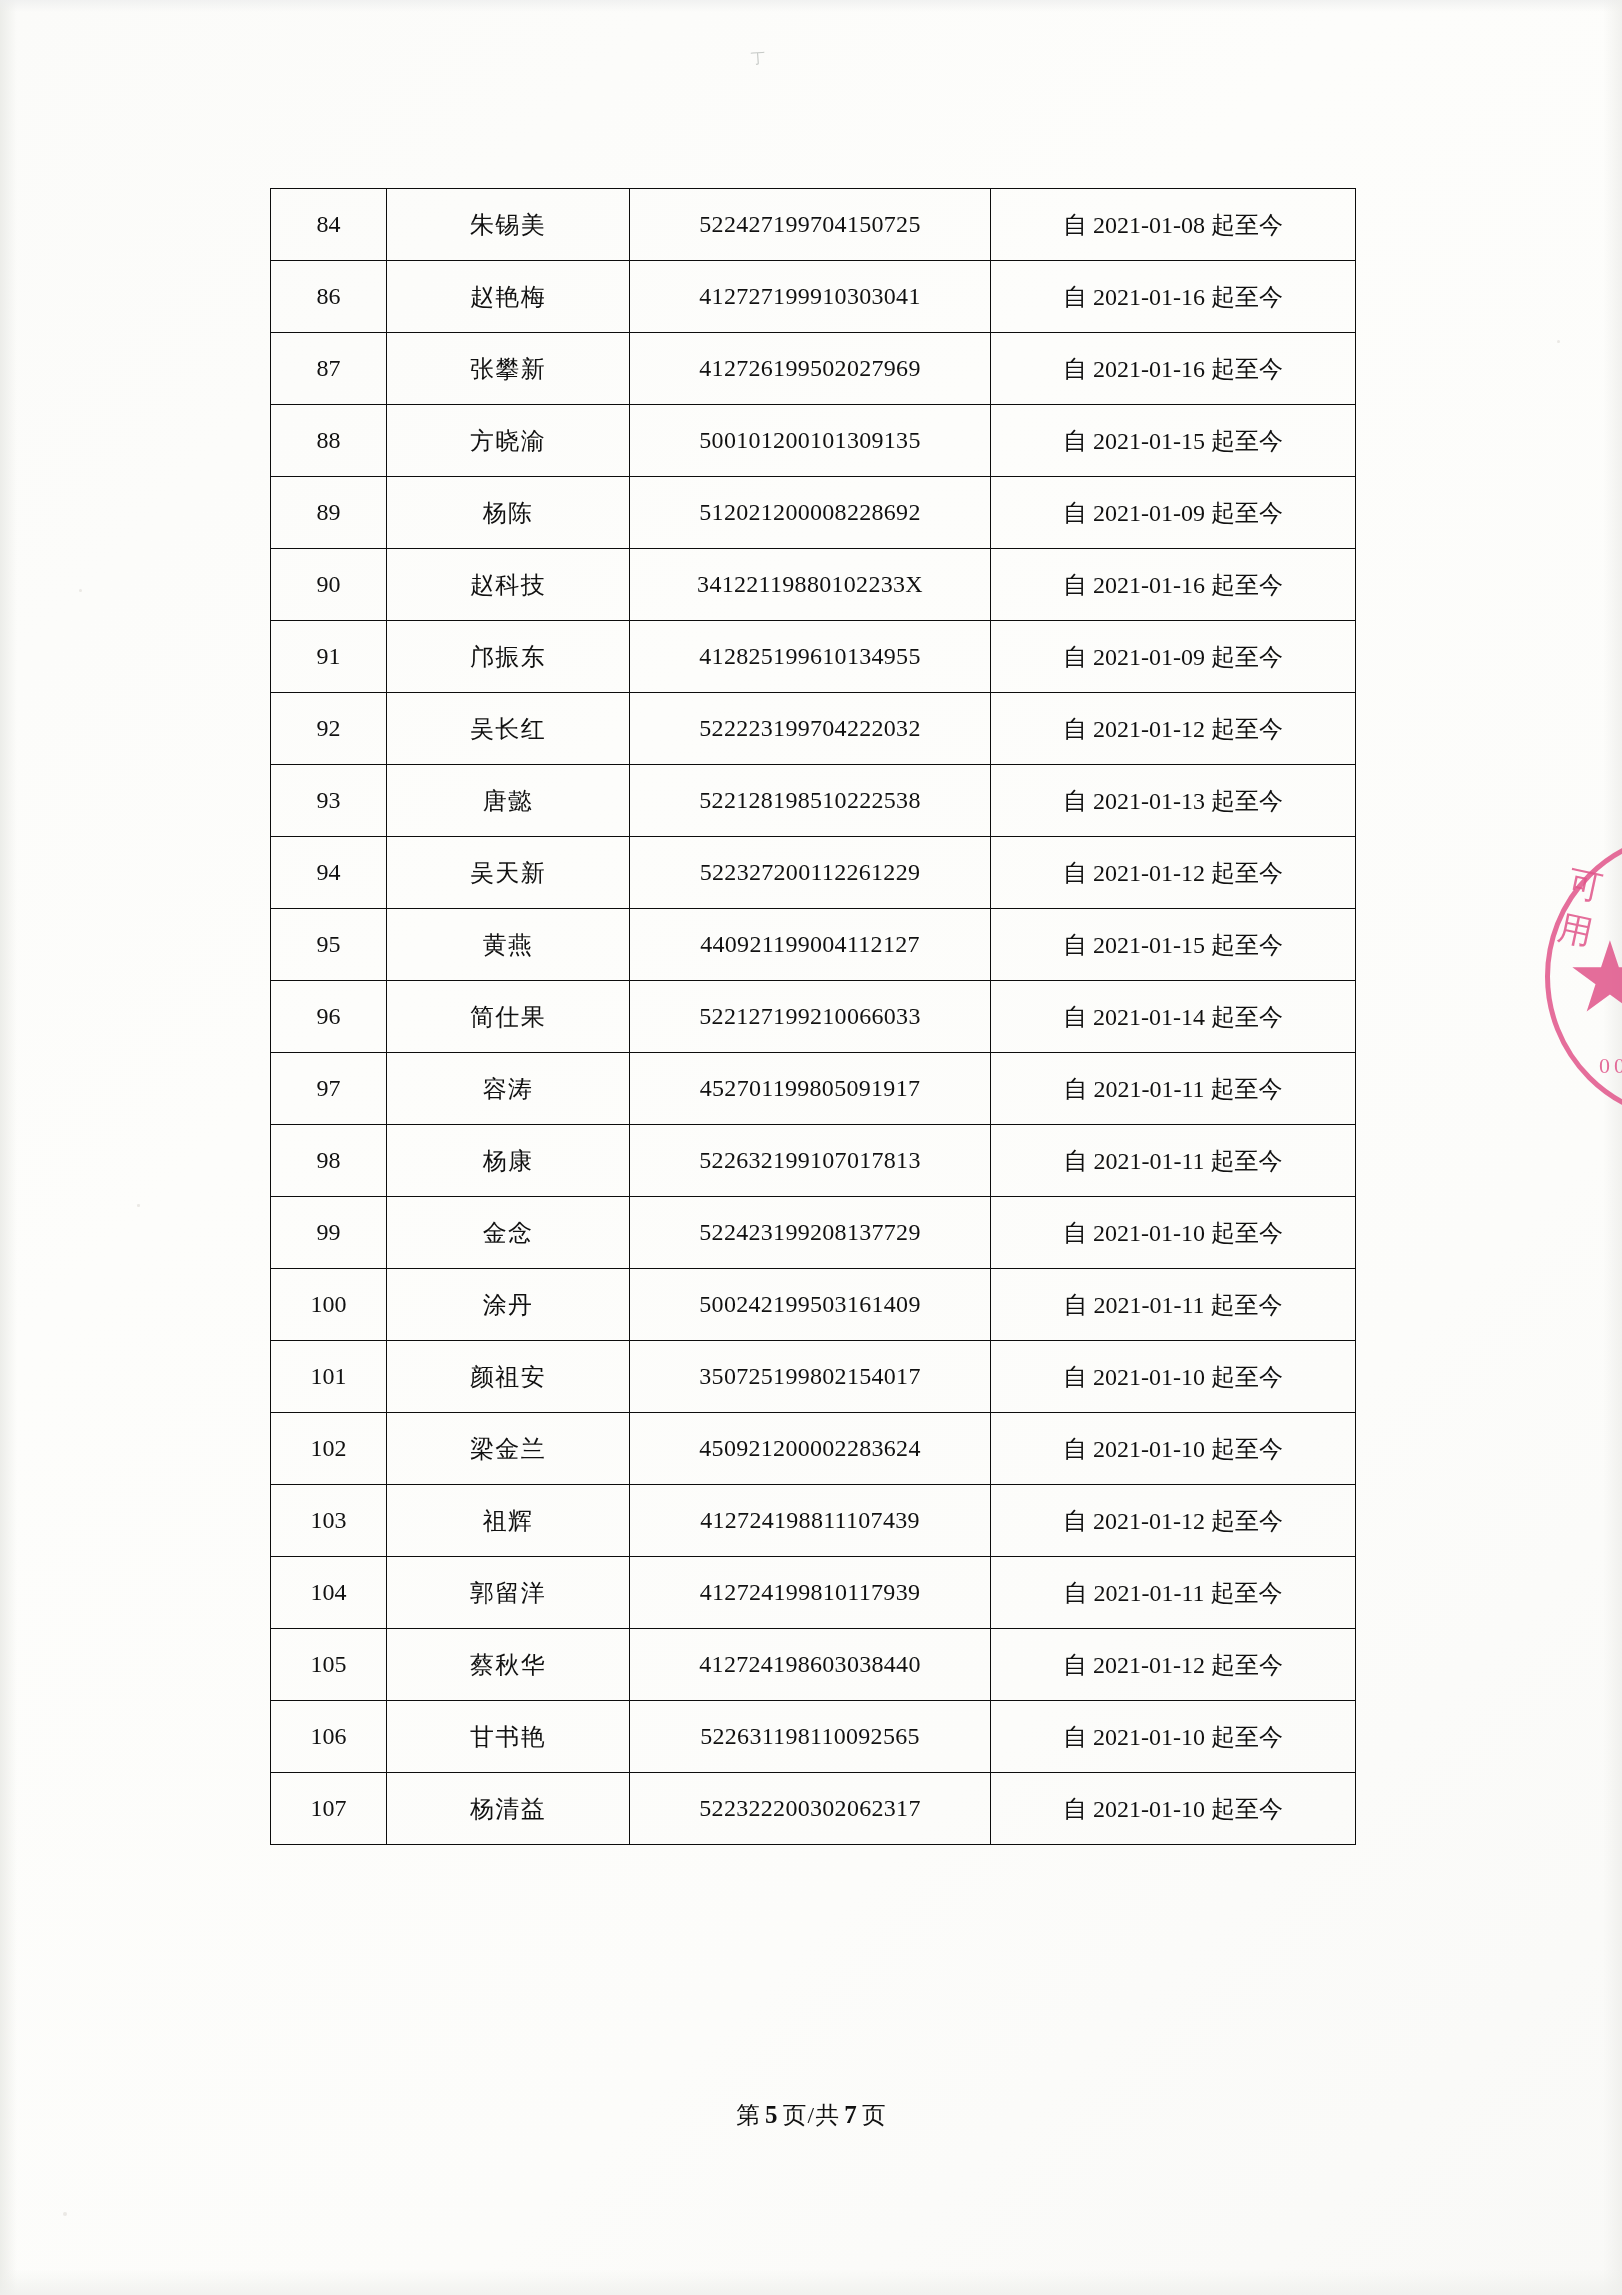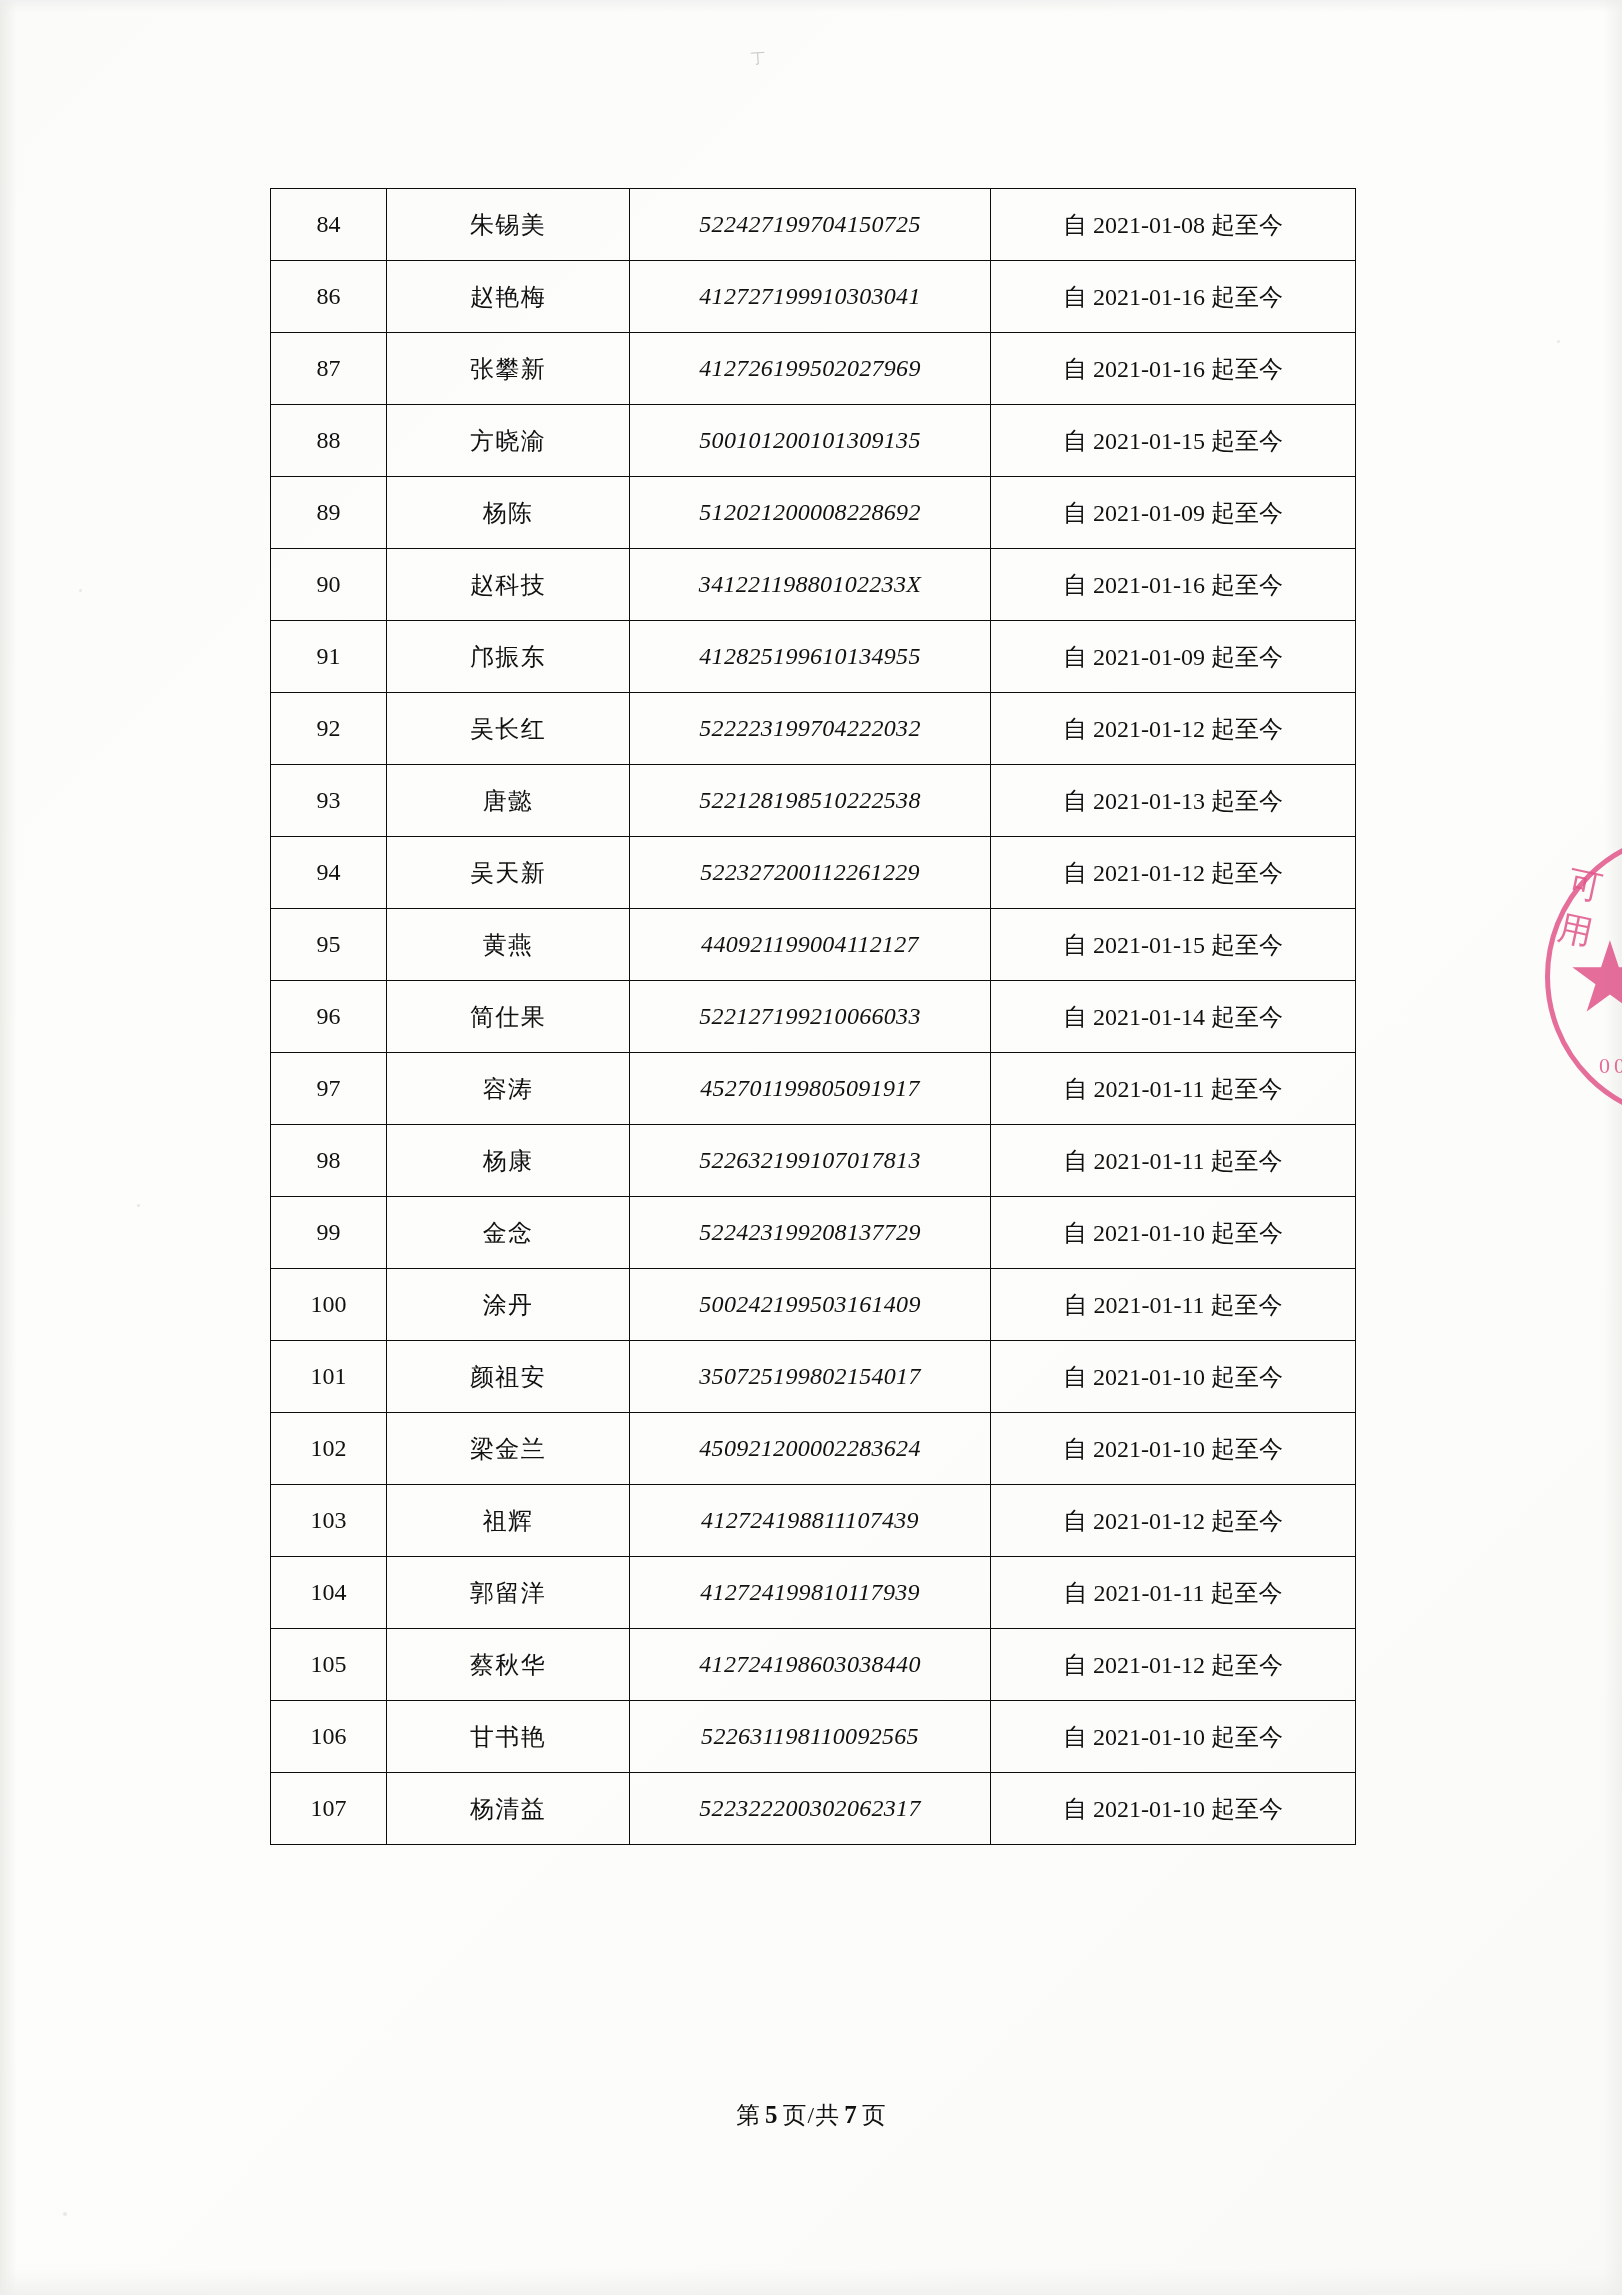--- a/index.html
+++ b/index.html
@@ -90,21 +90,21 @@
     color: #111;
     padding: 0;
   }
   col.c-num   { width: 116px; }
   col.c-name  { width: 243px; }
   col.c-id    { width: 361px; }
   col.c-date  { width: 365px; }
 
   td.num  { font-size: 23.6px; font-family: "Liberation Serif", serif; }
   td.name { font-size: 25px; letter-spacing: 1.3px; }
-  td.idno { font-size: 23.6px; letter-spacing: 0.3px; font-family: "Liberation Serif", serif; font-style: italic; }
+  td.idno { font-size: 23.6px; letter-spacing: 0.3px; font-family: "Liberation Serif", serif; }
   td.date { font-size: 23.6px; letter-spacing: 0px; }
 
   
   .footer {
     position: absolute;
     left: 0;
     top: 2063px;
     width: 1623px;
     text-align: center;
     font-size: 23.6px;

